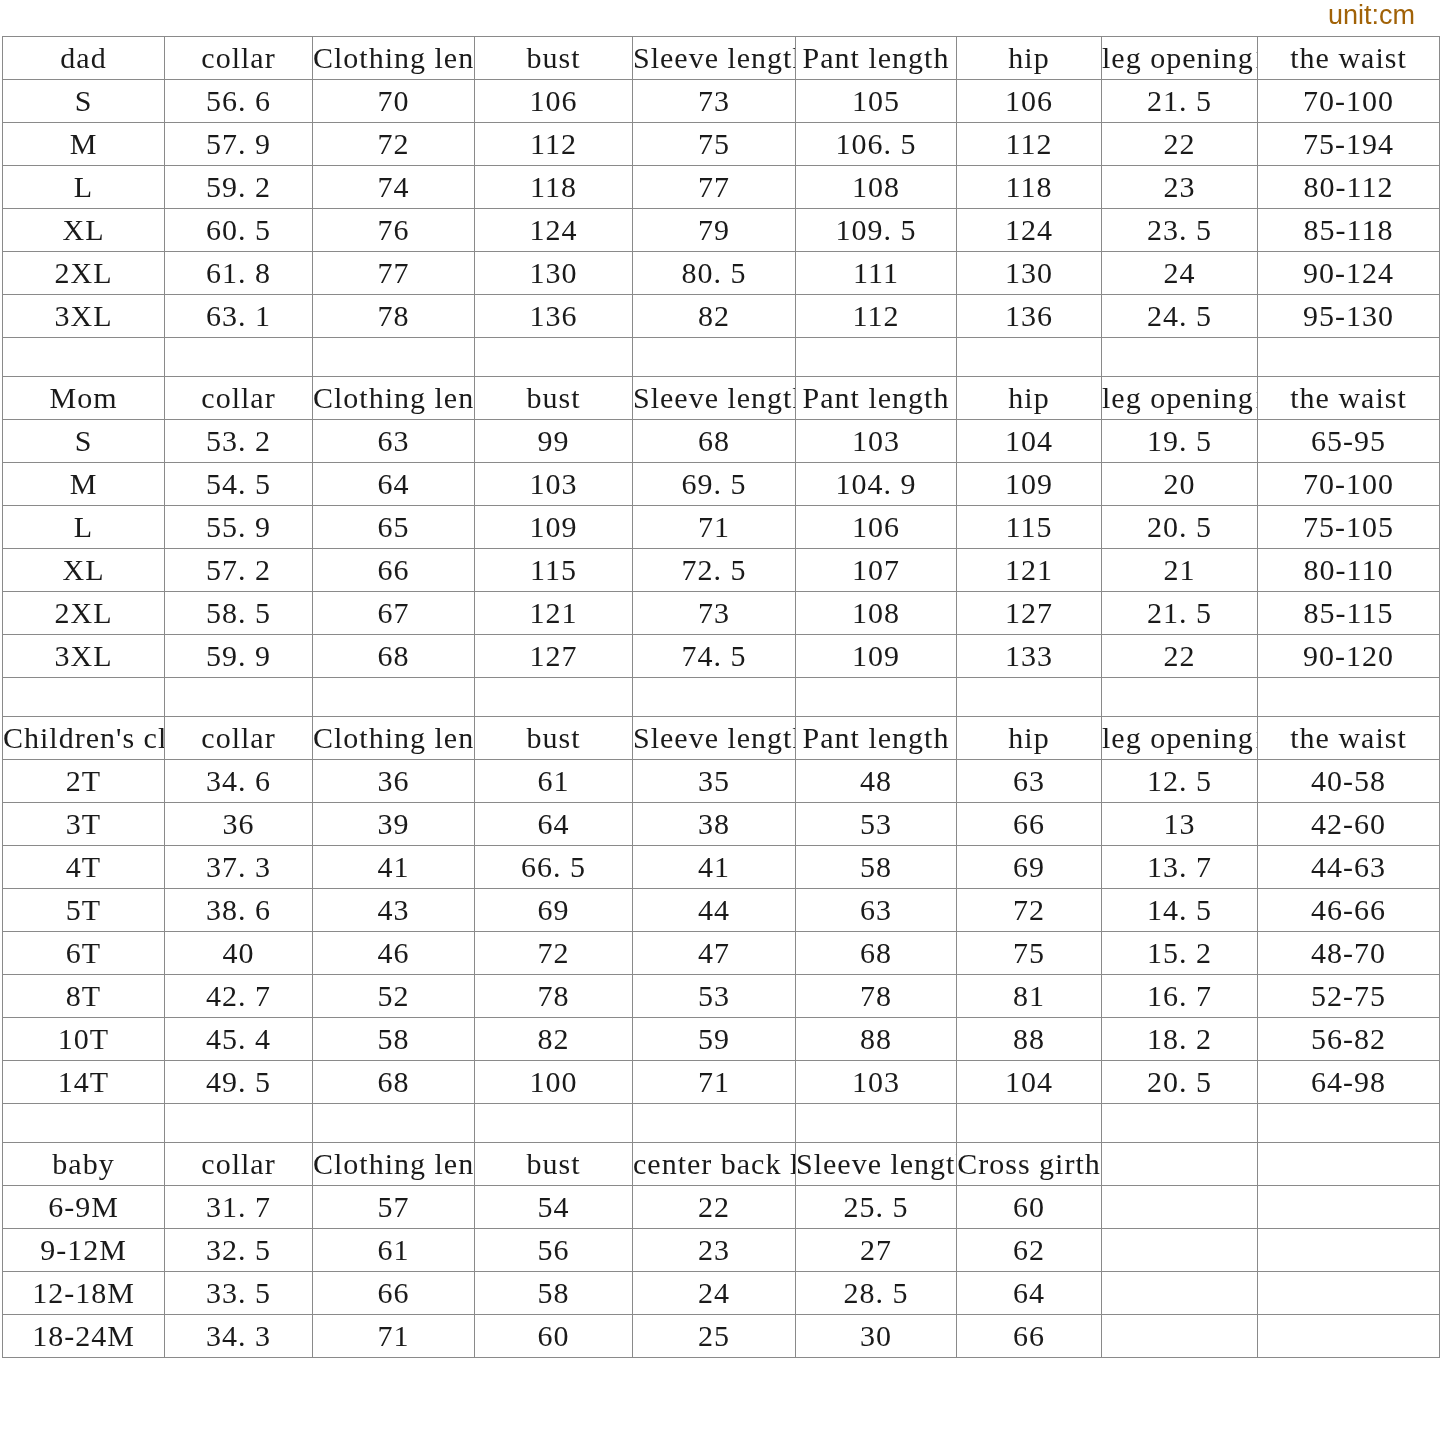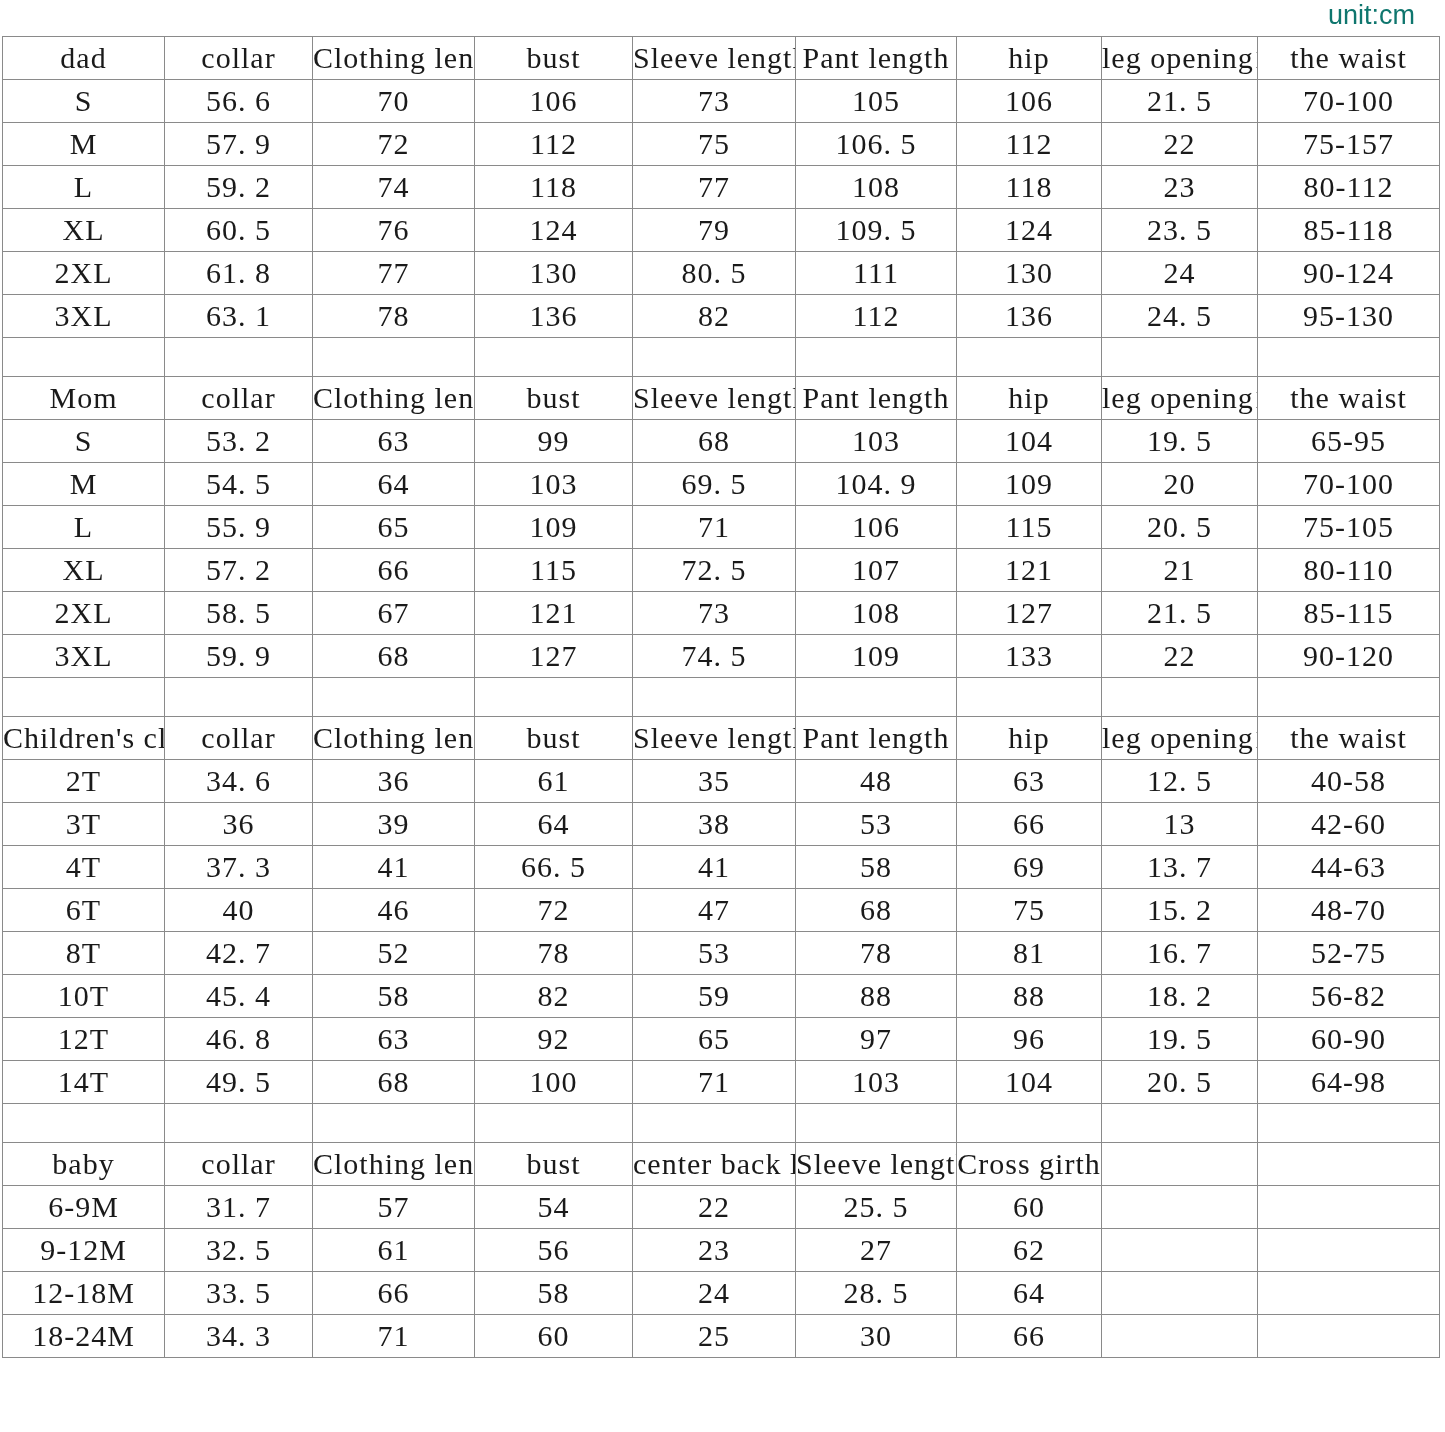--- a/index.html
+++ b/index.html
@@ -20,21 +20,21 @@
     height: 1432px;
     box-sizing: border-box;
   }
   .unit-line {
     position: absolute;
     top: 0px;
     right: 30px;
     font-size: 27px;
     font-family: "Liberation Sans", sans-serif;
     letter-spacing: 0px;
-    color: #0f766e;
+    color: #a16207;
   }
   table.size-table {
     position: absolute;
     left: 2px;
     top: 36px;
     border-collapse: collapse;
     table-layout: fixed;
     width: 1437px;
   }
   table.size-table td {
@@ -135,21 +135,21 @@
       </tr>
       <tr>
         <td class="data">M</td>
         <td class="data">57. 9</td>
         <td class="data">72</td>
         <td class="data">112</td>
         <td class="data">75</td>
         <td class="data">106. 5</td>
         <td class="data">112</td>
         <td class="data">22</td>
-        <td class="data">75-157</td>
+        <td class="data">75-194</td>
       </tr>
       <tr>
         <td class="data">L</td>
         <td class="data">59. 2</td>
         <td class="data">74</td>
         <td class="data">118</td>
         <td class="data">77</td>
         <td class="data">108</td>
         <td class="data">118</td>
         <td class="data">23</td>
@@ -329,20 +329,31 @@
         <td class="data">37. 3</td>
         <td class="data">41</td>
         <td class="data">66. 5</td>
         <td class="data">41</td>
         <td class="data">58</td>
         <td class="data">69</td>
         <td class="data">13. 7</td>
         <td class="data">44-63</td>
       </tr>
       <tr>
+        <td class="data">5T</td>
+        <td class="data">38. 6</td>
+        <td class="data">43</td>
+        <td class="data">69</td>
+        <td class="data">44</td>
+        <td class="data">63</td>
+        <td class="data">72</td>
+        <td class="data">14. 5</td>
+        <td class="data">46-66</td>
+      </tr>
+      <tr>
         <td class="data">6T</td>
         <td class="data">40</td>
         <td class="data">46</td>
         <td class="data">72</td>
         <td class="data">47</td>
         <td class="data">68</td>
         <td class="data">75</td>
         <td class="data">15. 2</td>
         <td class="data">48-70</td>
       </tr>
@@ -362,31 +373,20 @@
         <td class="data">45. 4</td>
         <td class="data">58</td>
         <td class="data">82</td>
         <td class="data">59</td>
         <td class="data">88</td>
         <td class="data">88</td>
         <td class="data">18. 2</td>
         <td class="data">56-82</td>
       </tr>
       <tr>
-        <td class="data">12T</td>
-        <td class="data">46. 8</td>
-        <td class="data">63</td>
-        <td class="data">92</td>
-        <td class="data">65</td>
-        <td class="data">97</td>
-        <td class="data">96</td>
-        <td class="data">19. 5</td>
-        <td class="data">60-90</td>
-      </tr>
-      <tr>
         <td class="data">14T</td>
         <td class="data">49. 5</td>
         <td class="data">68</td>
         <td class="data">100</td>
         <td class="data">71</td>
         <td class="data">103</td>
         <td class="data">104</td>
         <td class="data">20. 5</td>
         <td class="data">64-98</td>
       </tr>

